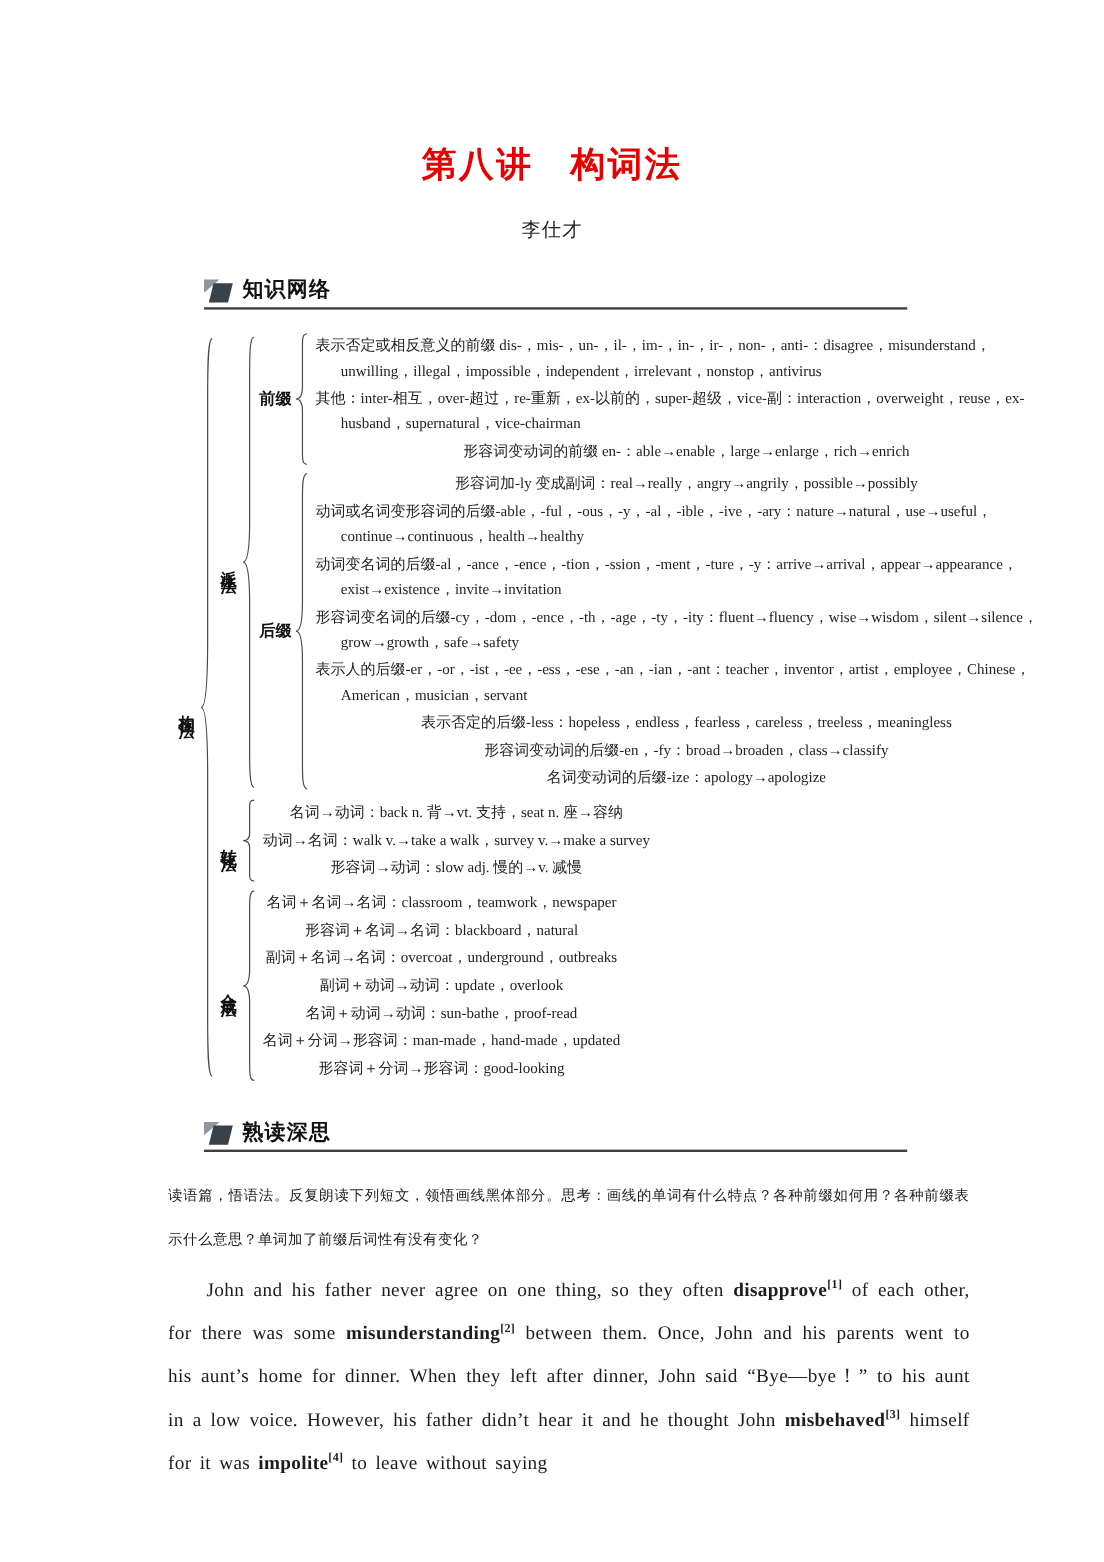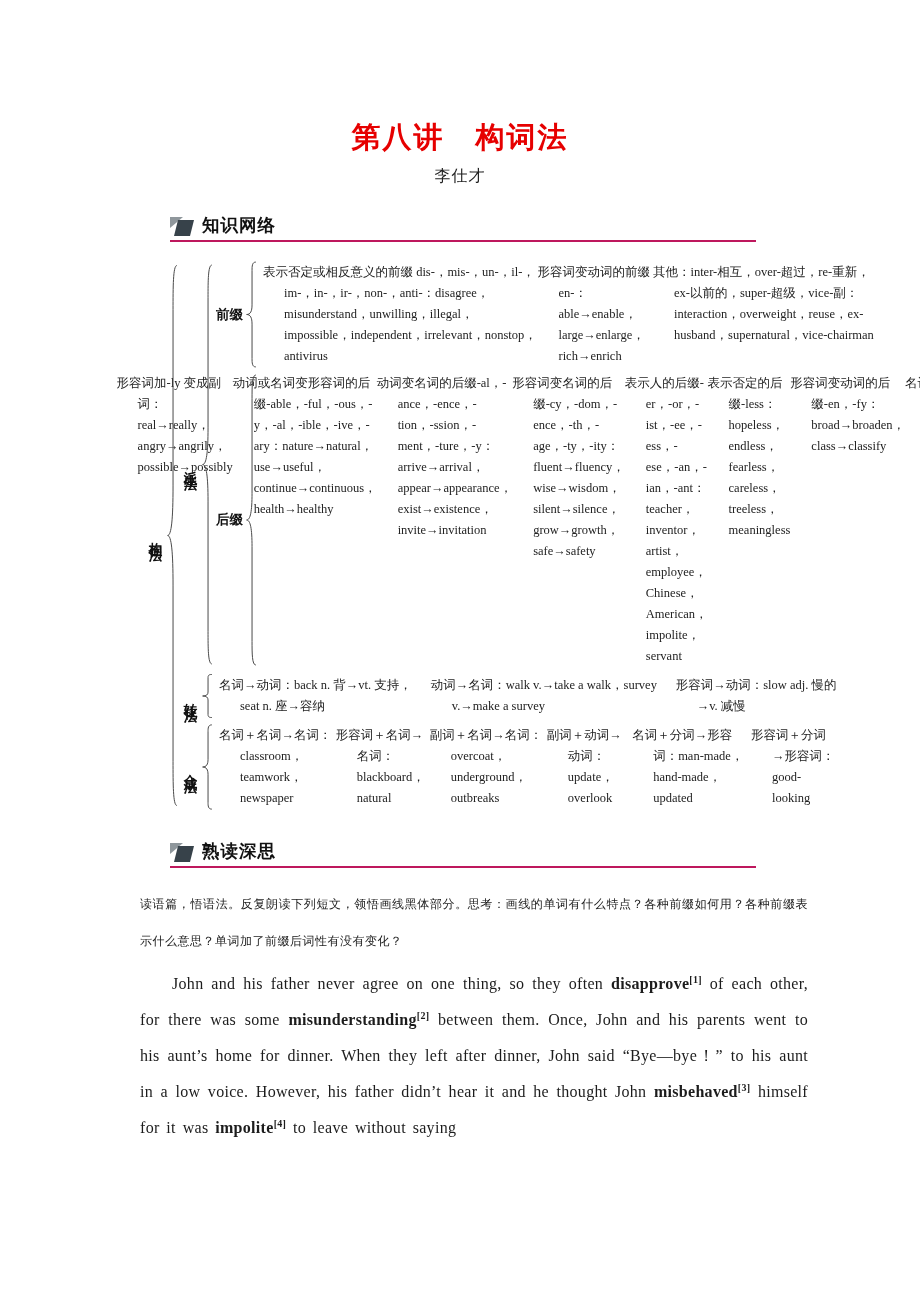--- a/index.html
+++ b/index.html
@@ -11,28 +11,28 @@
   }
   .page { width: 920px; min-height: 1302px; box-sizing: border-box; padding-top: 118px; }
 
   .title {
     margin: 0; text-align: center;
     font-size: 29px; font-weight: bold; letter-spacing: 2px;
     color: #e60000;
     font-family: "Liberation Serif", "DejaVu Serif", serif;
   }
   .author {
-    margin-top: 8px; text-align: center;
+    margin-top: 24px; text-align: center;
     font-size: 16px; letter-spacing: 1px; color: #222;
   }
 
   .sec-header {
     margin: 26px 0 0 170px; width: 586px;
     display: flex; align-items: flex-end;
-    border-bottom: 2px solid #be185d;
+    border-bottom: 2px solid #404040;
     padding-bottom: 3px;
   }
   .sec-icon { display: inline-block; width: 25px; height: 20px; position: relative; margin-right: 7px; flex: 0 0 25px; }
   .sec-icon::before {
     content: ""; position: absolute; left: 0; top: 0;
     width: 0; height: 0;
     border-top: 11px solid #8f979c; border-right: 13px solid transparent;
   }
   .sec-icon::after {
     content: ""; position: absolute; left: 6px; top: 3px;
@@ -50,22 +50,22 @@
   .tnode { display: flex; align-items: stretch; }
   .tlabel {
     align-self: center; font-weight: bold; font-size: 13.5px; color: #111;
     white-space: nowrap; padding: 0 2px; text-align: center;
   }
   .vlabel { writing-mode: vertical-rl; text-orientation: upright; letter-spacing: 3px; }
   .brace { width: 13px; flex: 0 0 13px; position: relative; margin: 2px 0; }
   .brace svg { position: absolute; left: 0; top: 0; width: 100%; height: 100%; display: block; }
   .tchildren { display: flex; flex-direction: column; justify-content: center; }
   .titems {
-    display: flex; flex-direction: row; justify-content: center;
-    max-width: 618px; padding: 2px 0 2px 5px;
+    display: flex; flex-direction: column; justify-content: center;
+    max-width: 618px; padding: 2px 0 2px 5px; align-items: center;
   }
   .titem {
     font-size: 12.5px; line-height: 21px; color: #222;
     padding: 1px 0 1px 21px; text-indent: -21px;
   }
   .depth1 { margin: 1px 0; }
 
   
   .reading { width: 668px; margin: 18px 0 0 140px; }
   .intro {
@@ -113,37 +113,37 @@
             <div class="tchildren">
               <div class="tnode depth2">
                 <div class="tlabel">前缀</div>
                 <div class="brace">
                   <svg viewBox="0 0 12 100" preserveAspectRatio="none">
                     <path d="M10 1 C6.5 1 6.5 5 6.5 9 L6.5 41 C6.5 47 5 50 1.5 50 C5 50 6.5 53 6.5 59 L6.5 91 C6.5 95 6.5 99 10 99" fill="none" stroke="#4a4a4a" stroke-width="1" vector-effect="non-scaling-stroke"></path>
                   </svg>
                 </div>
                 <div class="titems">
                   <div class="titem">表示否定或相反意义的前缀 dis-，mis-，un-，il-，im-，in-，ir-，non-，anti-：disagree，misunderstand，unwilling，illegal，impossible，independent，irrelevant，nonstop，antivirus</div>
+                  <div class="titem">其他：inter-相互，over-超过，re-重新，ex-以前的，super-超级，vice-副：interaction，overweight，reuse，ex-husband，supernatural，vice-chairman</div>
                   <div class="titem">形容词变动词的前缀 en-：able→enable，large→enlarge，rich→enrich</div>
-                  <div class="titem">其他：inter-相互，over-超过，re-重新，ex-以前的，super-超级，vice-副：interaction，overweight，reuse，ex-husband，supernatural，vice-chairman</div>
                 </div>
               </div>
               <div class="tnode depth2">
                 <div class="tlabel">后缀</div>
                 <div class="brace">
                   <svg viewBox="0 0 12 100" preserveAspectRatio="none">
                     <path d="M10 1 C6.5 1 6.5 5 6.5 9 L6.5 41 C6.5 47 5 50 1.5 50 C5 50 6.5 53 6.5 59 L6.5 91 C6.5 95 6.5 99 10 99" fill="none" stroke="#4a4a4a" stroke-width="1" vector-effect="non-scaling-stroke"></path>
                   </svg>
                 </div>
                 <div class="titems">
                   <div class="titem">形容词加-ly 变成副词：real→really，angry→angrily，possible→possibly</div>
                   <div class="titem">动词或名词变形容词的后缀-able，-ful，-ous，-y，-al，-ible，-ive，-ary：nature→natural，use→useful，continue→continuous，health→healthy</div>
                   <div class="titem">动词变名词的后缀-al，-ance，-ence，-tion，-ssion，-ment，-ture，-y：arrive→arrival，appear→appearance，exist→existence，invite→invitation</div>
                   <div class="titem">形容词变名词的后缀-cy，-dom，-ence，-th，-age，-ty，-ity：fluent→fluency，wise→wisdom，silent→silence，grow→growth，safe→safety</div>
-                  <div class="titem">表示人的后缀-er，-or，-ist，-ee，-ess，-ese，-an，-ian，-ant：teacher，inventor，artist，employee，Chinese，American，impolite，servant</div>
+                  <div class="titem">表示人的后缀-er，-or，-ist，-ee，-ess，-ese，-an，-ian，-ant：teacher，inventor，artist，employee，Chinese，American，musician，servant</div>
                   <div class="titem">表示否定的后缀-less：hopeless，endless，fearless，careless，treeless，meaningless</div>
                   <div class="titem">形容词变动词的后缀-en，-fy：broad→broaden，class→classify</div>
                   <div class="titem">名词变动词的后缀-ize：apology→apologize</div>
                 </div>
               </div>
             </div>
           </div>
           <div class="tnode depth1">
             <div class="tlabel vlabel">转化法</div>
             <div class="brace">
@@ -162,20 +162,21 @@
             <div class="brace">
               <svg viewBox="0 0 12 100" preserveAspectRatio="none">
                 <path d="M10 1 C6.5 1 6.5 5 6.5 9 L6.5 41 C6.5 47 5 50 1.5 50 C5 50 6.5 53 6.5 59 L6.5 91 C6.5 95 6.5 99 10 99" fill="none" stroke="#4a4a4a" stroke-width="1" vector-effect="non-scaling-stroke"></path>
               </svg>
             </div>
             <div class="titems">
               <div class="titem">名词＋名词→名词：classroom，teamwork，newspaper</div>
               <div class="titem">形容词＋名词→名词：blackboard，natural</div>
               <div class="titem">副词＋名词→名词：overcoat，underground，outbreaks</div>
               <div class="titem">副词＋动词→动词：update，overlook</div>
+              <div class="titem">名词＋动词→动词：sun-bathe，proof-read</div>
               <div class="titem">名词＋分词→形容词：man-made，hand-made，updated</div>
               <div class="titem">形容词＋分词→形容词：good-looking</div>
             </div>
           </div>
         </div>
       </div>
     </div>
 
   <div class="sec-header">
     <span class="sec-icon"></span>

